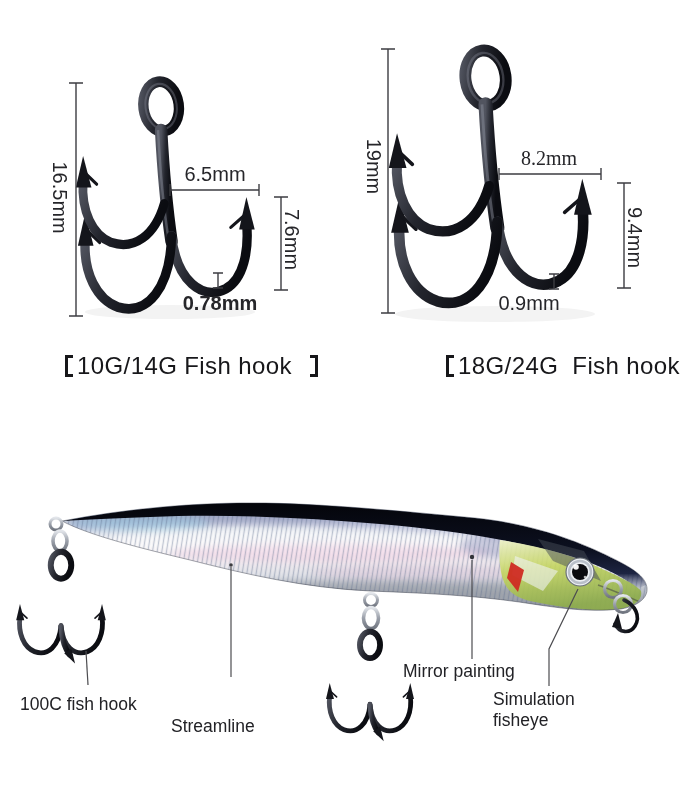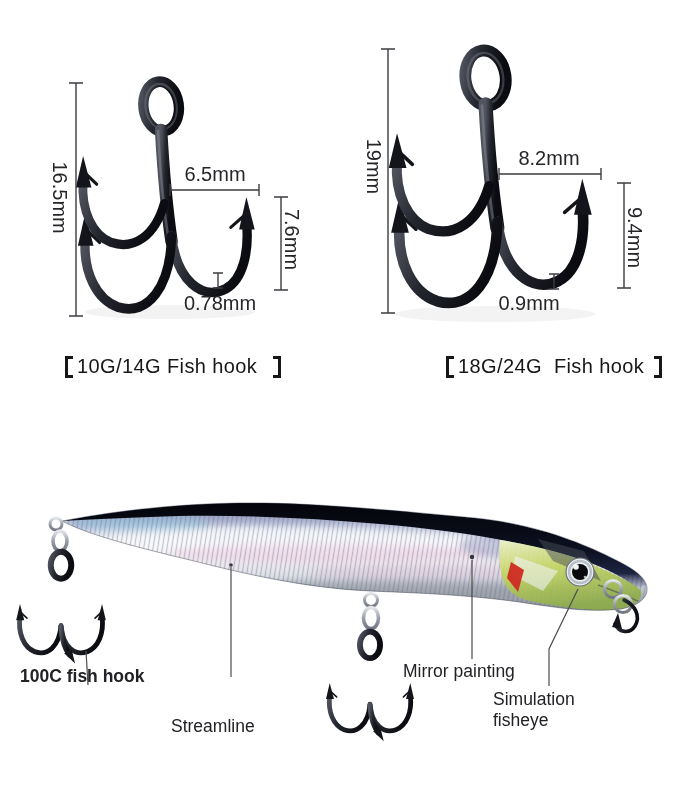--- a/index.html
+++ b/index.html
@@ -8,38 +8,38 @@
     font-family:"Liberation Sans","DejaVu Sans",sans-serif; overflow:hidden;
   }
   svg.art { position:absolute; left:0; top:0; }
 
   
   .dim { position:absolute; color:#26262a; font-size:20px; text-align:center; white-space:pre; }
   .dim.vert { transform:rotate(90deg); }
   #dim-h1-height { left:23px;  top:186px; width:72px; }
   #dim-h1-gap    { left:175px; top:163px; width:80px; }
   #dim-h1-point  { left:255px; top:228px; width:72px; }
-  #dim-h1-wire   { left:174px; top:292px; width:92px; }
+  #dim-h1-wire   { left:174px; top:292px; width:92px;font-weight:bold; }
   #dim-h2-height { left:341px; top:155px; width:64px; }
-  #dim-h2-gap    { left:509px; top:147px; width:80px; }
+  #dim-h2-gap    { left:509px; top:147px; width:80px;font-family:Liberation Serif, serif; }
   #dim-h2-point  { left:598px; top:226px; width:72px; }
   #dim-h2-wire   { left:489px; top:292px; width:80px; }
 
   
-  .cap { position:absolute; display:flex; align-items:flex-end; color:#17171a;
-         font-size:20px; letter-spacing:.4px; white-space:pre; height:24px; }
+  .cap { position:absolute; display:flex; align-items:center; color:#17171a;
+         font-size:24px; letter-spacing:.4px; white-space:pre; height:24px; }
   #caption-hook1 { left:65px;  top:354px; }
   #caption-hook2 { left:403px; top:354px;padding-left:43px; }
   .lb,.rb { display:inline-block; box-sizing:border-box; width:8px; height:22px; }
   .lb { border-left:3px solid #17171a; border-top:3px solid #17171a; border-bottom:3px solid #17171a; margin-right:4px; }
   .rb { border-right:3px solid #17171a; border-top:3px solid #17171a; border-bottom:3px solid #17171a; margin-left:4px; }
 
   
   .callout { position:absolute; color:#222226; font-size:17.5px; line-height:21px; text-align:left; }
-  #callout-100c      { left:20px;  top:666px; width:126px;font-weight:bold; }
+  #callout-100c      { left:20px;  top:694px; width:126px; }
   #callout-stream    { left:171px; top:694px; width:120px;margin-top:22px; }
   #callout-mirror    { left:403px; top:661px; width:124px; }
   #callout-fisheye   { left:493px; top:689px; width:118px; }
 </style>
 </head>
 <body>
 
 <div class="stage">
 
 <svg class="art" width="683" height="800" viewBox="0 0 683 800">

